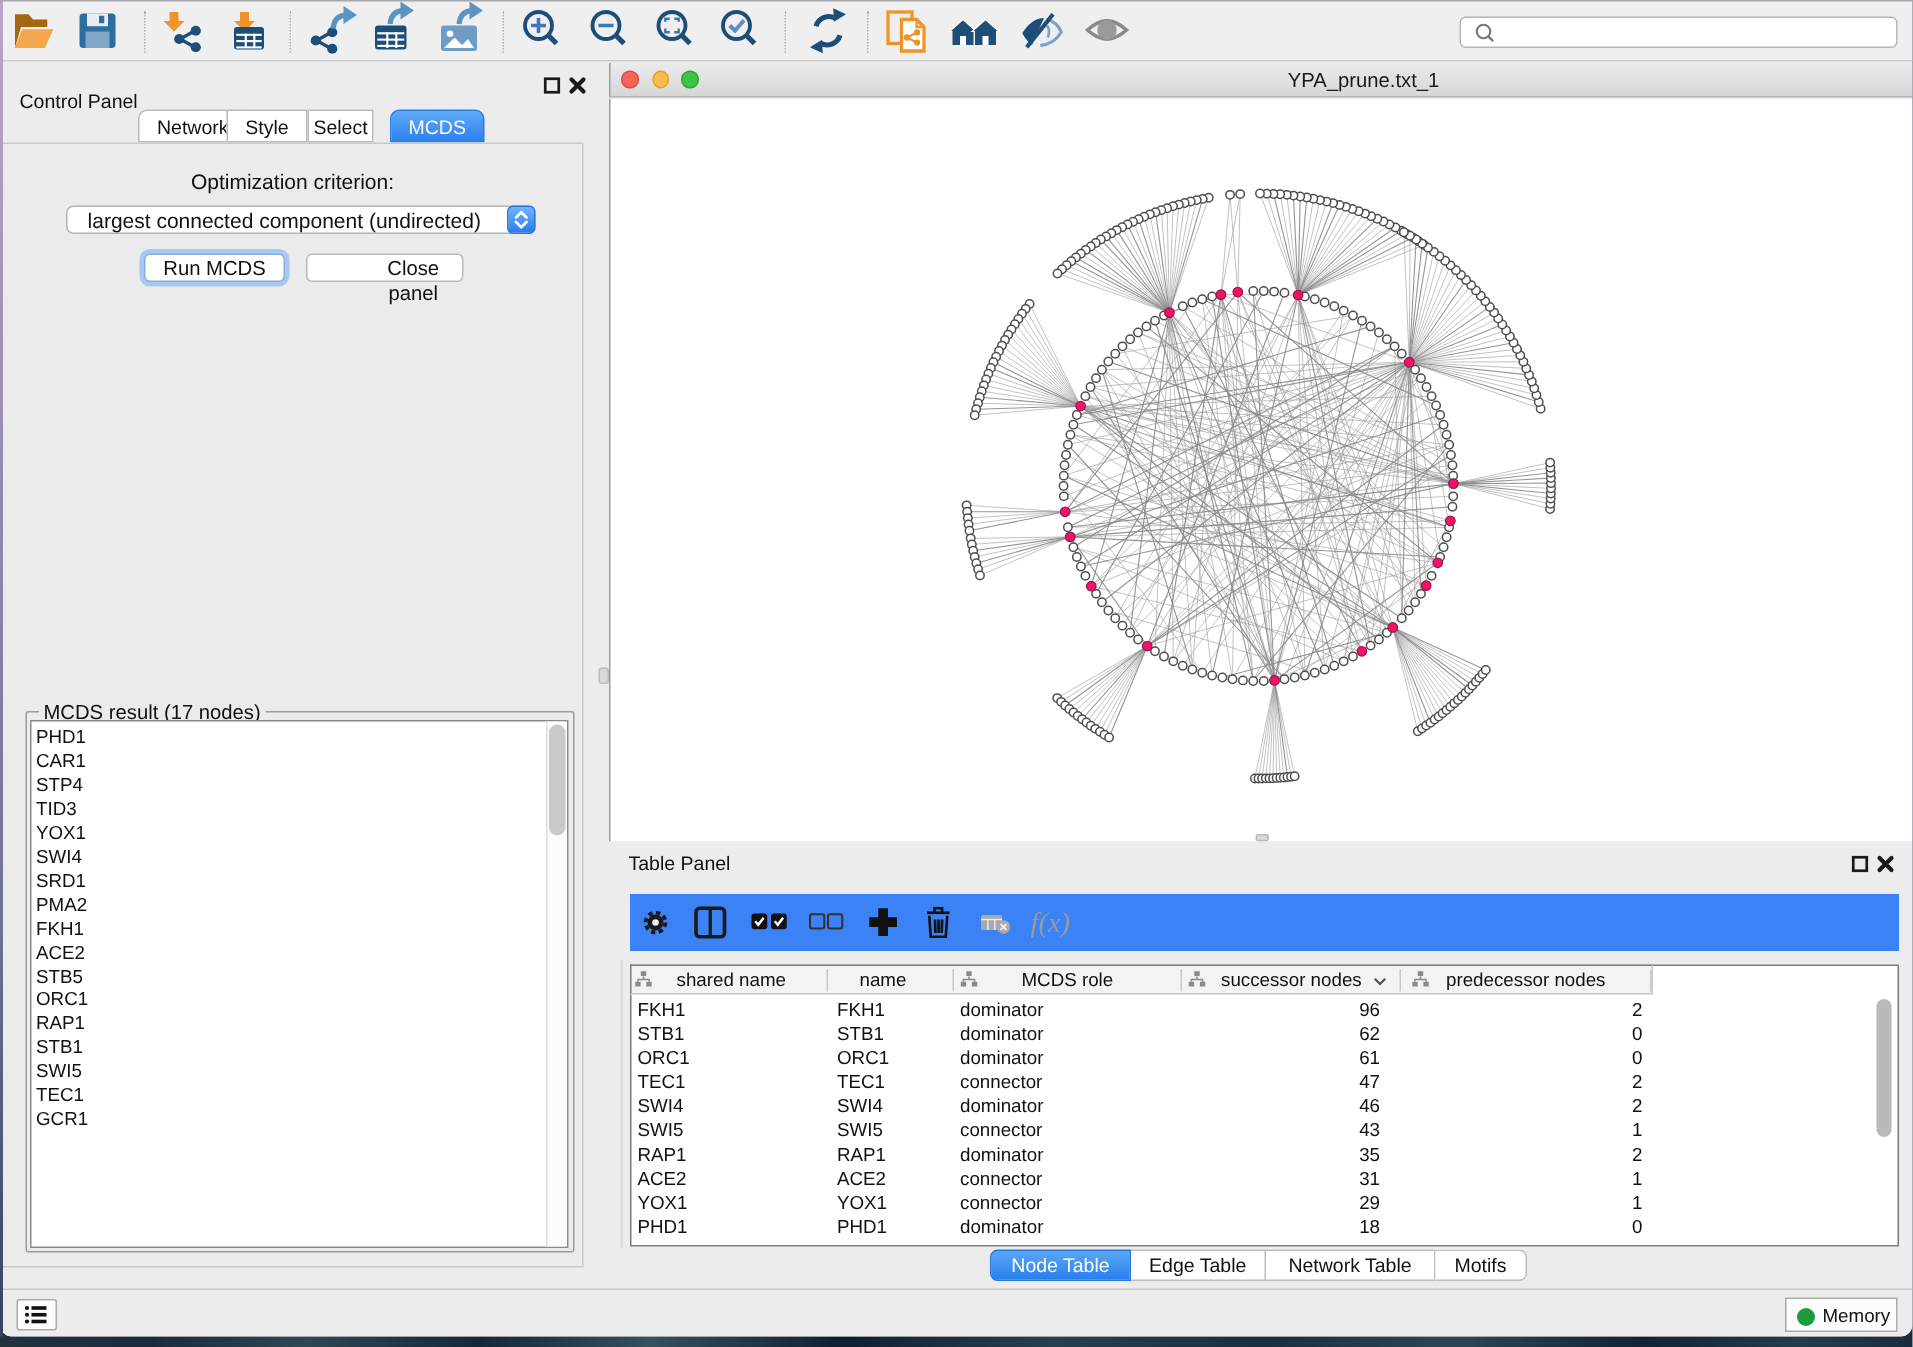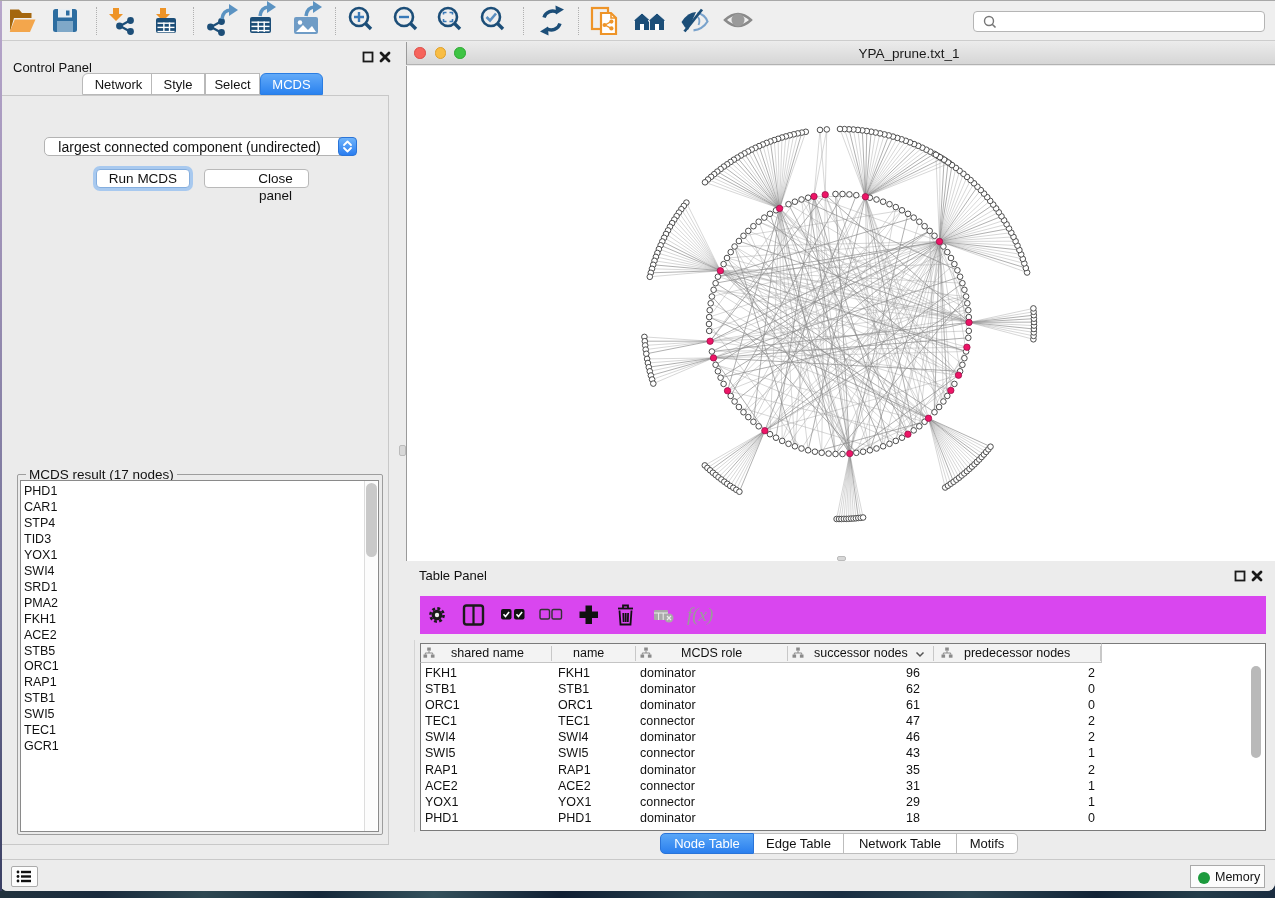--- a/index.html
+++ b/index.html
@@ -64,21 +64,21 @@
                font-size:13.5px; color:#1a1a1a; }
   #canvas { position:absolute; left:406px; top:66px; width:869px; height:495px; background:#fff;
             border-left:1px solid #9a9a9a; }
   #vdiv-handle { position:absolute; left:399px; top:445px; width:7px; height:11px;
                  background:#d8d8d8; border:1px solid #bbb; border-radius:2px; }
   #hdiv-handle { position:absolute; left:837px; top:556px; width:9px; height:5px;
                  background:#d8d8d8; border:1px solid #bbb; border-radius:2px; }
   
   #tp { position:absolute; left:406px; top:561px; width:869px; height:298px; background:#ececec; }
   #tp-title { position:absolute; left:419px; top:568px; font-size:13px; color:#111; }
-  #tp-toolbar { position:absolute; left:420px; top:596px; width:846px; height:38px; background:#d946ef; }
+  #tp-toolbar { position:absolute; left:420px; top:596px; width:846px; height:38px; background:#3b82f6; }
   #tbl { position:absolute; left:420px; top:643px; width:846px; height:188px;
          background:#fff; border:1px solid #7a7a7a; }
   #tbl-head { position:absolute; left:420px; top:643px; width:682px; height:20px;
               background:#f3f3f3; border:1px solid #7a7a7a; border-bottom:1px solid #c4c4c4;
               border-right:1px solid #c8c8c8; }
   .hsep { position:absolute; top:646px; height:15px; width:0; border-left:1px solid #c8c8c8; }
   .hlabel { position:absolute; top:646px; font-size:12.5px; color:#111; }
   .cell { position:absolute; font-size:12.5px; color:#111; line-height:16.1px; white-space:pre; }
   #tbl-sb { position:absolute; left:1251px; top:666px; width:10px; height:92px;
             background:#b9b9b9; border-radius:5px; }
@@ -203,26 +203,27 @@
       </div>
     </div>
   <div id="cp">
     <div id="cp-title" style="left:11px;top:18px;">Control Panel</div>
     <svg class="abs" style="left:360px;top:9px;" width="30" height="12" viewBox="0 0 30 12">
       <rect x="1.5" y="1.5" width="9" height="9" fill="none" stroke="#1a1a1a" stroke-width="1.8"></rect>
       <path d="M19 2 L27 10 M27 2 L19 10" stroke="#1a1a1a" stroke-width="2.8" stroke-linecap="round"></path>
     </svg>
   </div>
   <div id="cp-tabs">
-    <div class="tab first" style="left:4px; width:73px;">Network</div>
+    <div class="tab first" style="left:14px; width:73px;">Network</div>
     <div class="tab" style="left:73px; width:54px;">Style</div>
-    <div class="tab" style="left:127px; width:55px;">Select</div>
+    <div class="tab" style="left:127px; width:44px;">Select</div>
     <div class="tab sel last" style="left:182px; width:63px;">MCDS</div>
   </div>
   <div id="cp-panel"></div>
+  <div id="opt-label">Optimization criterion:</div>
   <div id="dropdown">
     <div class="txt">largest connected component (undirected)</div>
     <div id="spinner">
       <svg width="17" height="17" viewBox="0 0 17 17">
         <path d="M5 7 L8.5 3.5 L12 7" fill="none" stroke="#fff" stroke-width="1.8" stroke-linecap="round" stroke-linejoin="round"></path>
         <path d="M5 10 L8.5 13.5 L12 10" fill="none" stroke="#fff" stroke-width="1.8" stroke-linecap="round" stroke-linejoin="round"></path>
       </svg>
     </div>
   </div>
   <div class="btn" id="btn-run">Run MCDS</div>

